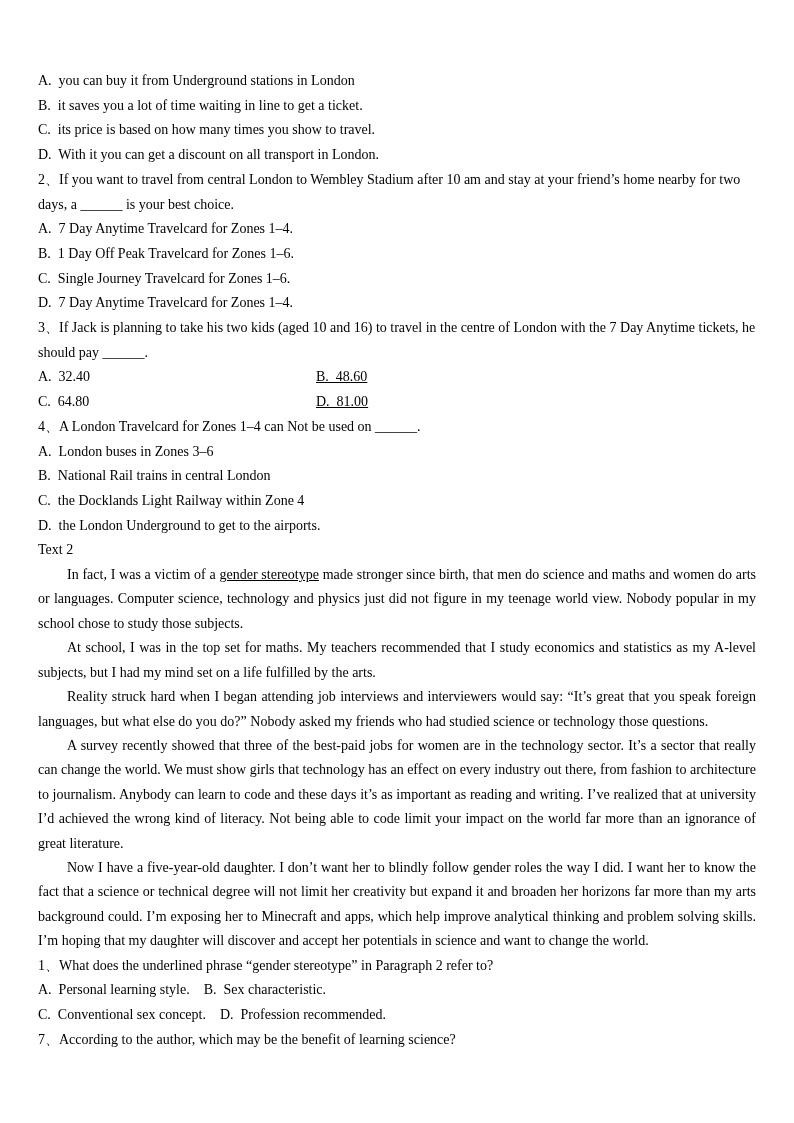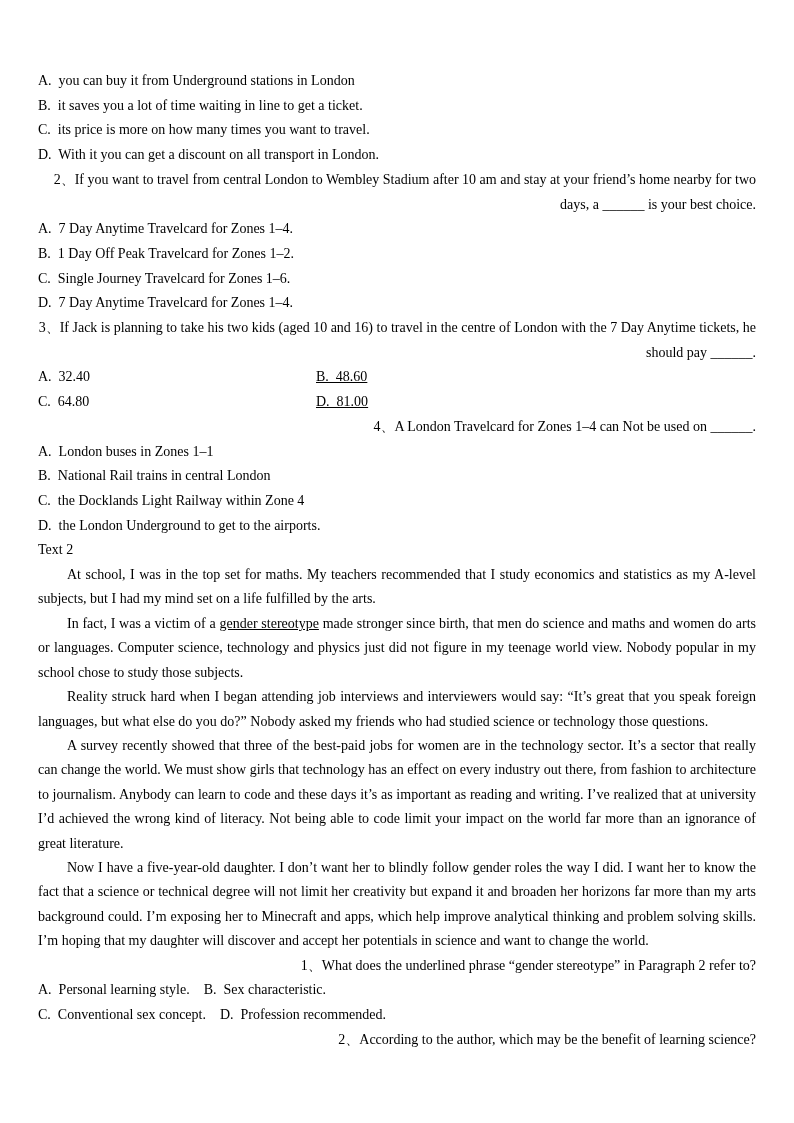--- a/index.html
+++ b/index.html
@@ -21,21 +21,21 @@
     overflow: hidden;
   }
   .line {
     line-height: 24.7px;
     text-align: left;
   }
   .opt, .optpair {
     white-space: pre-wrap;
   }
   .stem {
-    text-align: right;
+    text-align: left;
   }
   .optrow .colA {
     display: inline-block;
     width: 278px;
     white-space: pre-wrap;
   }
   .optrow .colB {
     white-space: pre-wrap;
     text-decoration: underline;
   }
@@ -53,50 +53,50 @@
     text-decoration: underline;
   }
 </style>
 </head>
 <body>
 
 <div class="page">
 
   <div class="line opt">A.  you can buy it from Underground stations in London</div>
   <div class="line opt">B.  it saves you a lot of time waiting in line to get a ticket.</div>
-  <div class="line opt">C.  its price is more on how many times you want to travel.</div>
+  <div class="line opt">C.  its price is based on how many times you show to travel.</div>
   <div class="line opt">D.  With it you can get a discount on all transport in London.</div>
 
   <div class="line stem">2、If you want to travel from central London to Wembley Stadium after 10 am and stay at your friend’s home nearby for two days, a ______ is your best choice.</div>
   <div class="line opt">A.  7 Day Anytime Travelcard for Zones 1–4.</div>
-  <div class="line opt">B.  1 Day Off Peak Travelcard for Zones 1–2.</div>
+  <div class="line opt">B.  1 Day Off Peak Travelcard for Zones 1–6.</div>
   <div class="line opt">C.  Single Journey Travelcard for Zones 1–6.</div>
   <div class="line opt">D.  7 Day Anytime Travelcard for Zones 1–4.</div>
 
   <div class="line stem">3、If Jack is planning to take his two kids (aged 10 and 16) to travel in the centre of London with the 7 Day Anytime tickets, he should pay ______.</div>
   <div class="line optrow">
     <span class="colA">A.  32.40</span><span class="colB">B.  48.60</span>
   </div>
   <div class="line optrow">
     <span class="colA">C.  64.80</span><span class="colB">D.  81.00</span>
   </div>
 
   <div class="line stem">4、A London Travelcard for Zones 1–4 can Not be used on ______.</div>
-  <div class="line opt">A.  London buses in Zones 1–1</div>
+  <div class="line opt">A.  London buses in Zones 3–6</div>
   <div class="line opt">B.  National Rail trains in central London</div>
   <div class="line opt">C.  the Docklands Light Railway within Zone 4</div>
   <div class="line opt">D.  the London Underground to get to the airports.</div>
 
   <div class="heading">Text 2</div>
 
+  <p class="para"><span>In fact, I was a victim of a </span><span class="ul">gender stereotype</span><span> made stronger since birth, that men do science and maths and women do arts or languages. Computer science, technology and physics just did not figure in my teenage world view. Nobody popular in my school chose to study those subjects.</span></p>
   <p class="para">At school, I was in the top set for maths. My teachers recommended that I study economics and statistics as my A-level subjects, but I had my mind set on a life fulfilled by the arts.</p>
-  <p class="para"><span>In fact, I was a victim of a </span><span class="ul">gender stereotype</span><span> made stronger since birth, that men do science and maths and women do arts or languages. Computer science, technology and physics just did not figure in my teenage world view. Nobody popular in my school chose to study those subjects.</span></p>
   <p class="para">Reality struck hard when I began attending job interviews and interviewers would say: “It’s great that you speak foreign languages, but what else do you do?” Nobody asked my friends who had studied science or technology those questions.</p>
   <p class="para">A survey recently showed that three of the best-paid jobs for women are in the technology sector. It’s a sector that really can change the world. We must show girls that technology has an effect on every industry out there, from fashion to architecture to journalism. Anybody can learn to code and these days it’s as important as reading and writing. I’ve realized that at university I’d achieved the wrong kind of literacy. Not being able to code limit your impact on the world far more than an ignorance of great literature.</p>
   <p class="para">Now I have a five-year-old daughter. I don’t want her to blindly follow gender roles the way I did. I want her to know the fact that a science or technical degree will not limit her creativity but expand it and broaden her horizons far more than my arts background could. I’m exposing her to Minecraft and apps, which help improve analytical thinking and problem solving skills. I’m hoping that my daughter will discover and accept her potentials in science and want to change the world.</p>
 
   <div class="line stem">1、What does the underlined phrase “gender stereotype” in Paragraph 2 refer to?</div>
   <div class="line optpair">A.  Personal learning style.    B.  Sex characteristic.</div>
   <div class="line optpair">C.  Conventional sex concept.    D.  Profession recommended.</div>
 
-  <div class="line stem">2、According to the author, which may be the benefit of learning science?</div>
+  <div class="line stem">7、According to the author, which may be the benefit of learning science?</div>
 
 </div>
 
 </body></html>

